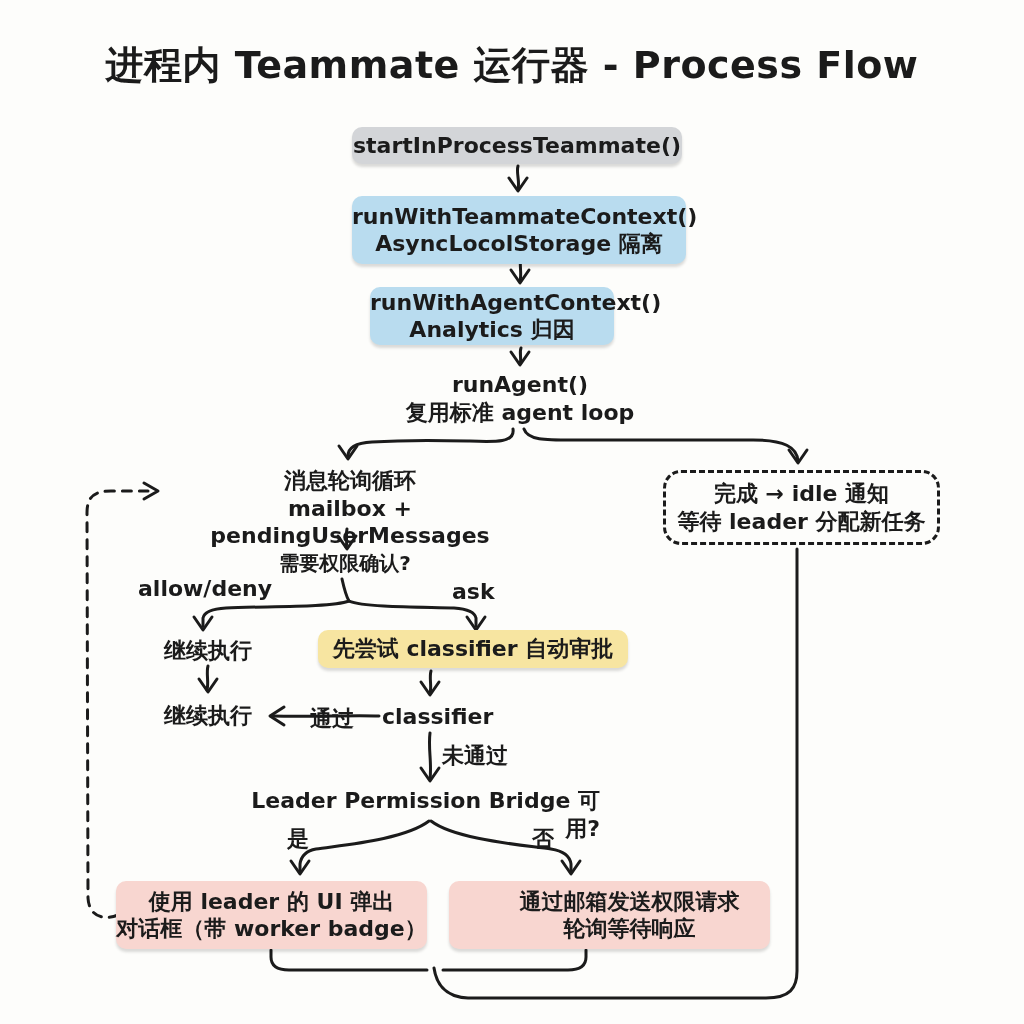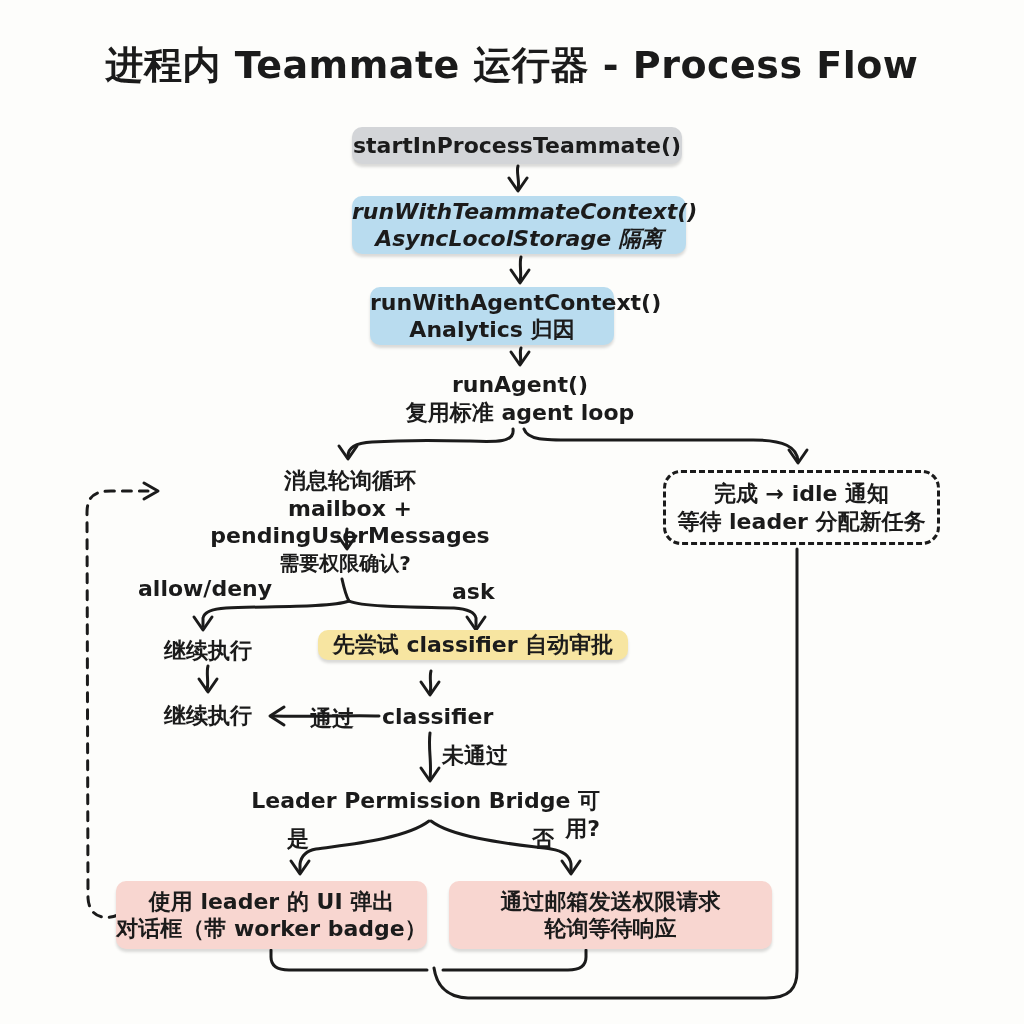--- a/index.html
+++ b/index.html
@@ -81,21 +81,21 @@
     <path class="dash" d="M118,915 C103,921 89,916 88,898 L87,513 C87,496 95,491 111,491 L148,491"></path>
     <path d="M144,483 L158,491 L144,499"></path>
   </svg>
 
   <div class="title">进程内 Teammate 运行器 - Process Flow</div>
 
   <div class="node pill pill-gray" style="left:352px;top:127px;width:330px;height:37px;">
     <span>startInProcessTeammate()</span>
   </div>
 
-  <div class="node pill pill-blue" style="left:352px;top:196px;width:334px;height:58px;font-style:italic;">
+  <div class="node pill pill-blue" style="left:352px;top:196px;width:334px;height:68px;">
     <span>runWithTeammateContext()</span>
     <span>AsyncLocolStorage 隔离</span>
   </div>
 
   <div class="node pill pill-blue" style="left:370px;top:287px;width:244px;height:58px;">
     <span>runWithAgentContext()</span>
     <span>Analytics 归因</span>
   </div>
 
   <div class="node" style="left:340px;top:371px;width:360px;">
@@ -117,21 +117,21 @@
     <span>需要权限确认?</span>
   </div>
 
   <div class="edge-label" style="left:138px;top:576px;">allow/deny</div>
   <div class="edge-label" style="left:452px;top:579px;">ask</div>
 
   <div class="node" style="left:150px;top:637px;width:116px;">
     <span>继续执行</span>
   </div>
 
-  <div class="node pill pill-yellow" style="left:318px;top:630px;width:310px;height:30px;">
+  <div class="node pill pill-yellow" style="left:318px;top:630px;width:310px;height:38px;">
     <span>先尝试 classifier 自动审批</span>
   </div>
 
   <div class="node" style="left:150px;top:702px;width:116px;">
     <span>继续执行</span>
   </div>
 
   <div class="edge-label" style="left:310px;top:704px;">通过</div>
 
   <div class="node" style="left:382px;top:703px;width:100px;">
@@ -145,18 +145,18 @@
   </div>
 
   <div class="edge-label" style="left:287px;top:824px;">是</div>
   <div class="edge-label" style="left:532px;top:824px;">否</div>
 
   <div class="node pill pill-pink" style="left:116px;top:881px;width:311px;height:68px;">
     <span>使用 leader 的 UI 弹出</span>
     <span>对话框（带 worker badge）</span>
   </div>
 
-  <div class="node pill pill-pink" style="left:449px;top:881px;width:323px;height:68px;">
+  <div class="node pill pill-pink" style="left:449px;top:881px;width:281px;height:68px;padding-left:40px;">
     <span>通过邮箱发送权限请求</span>
     <span>轮询等待响应</span>
   </div>
 
 </div>
 
 </body></html>

